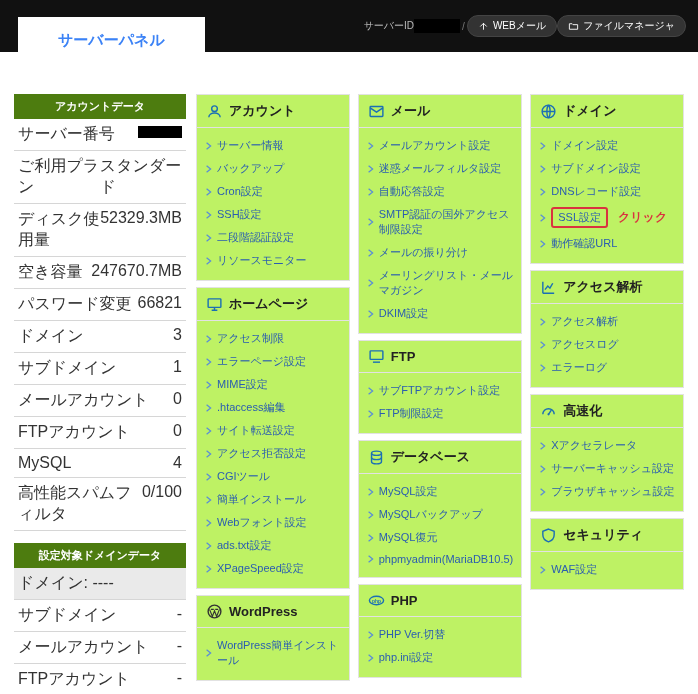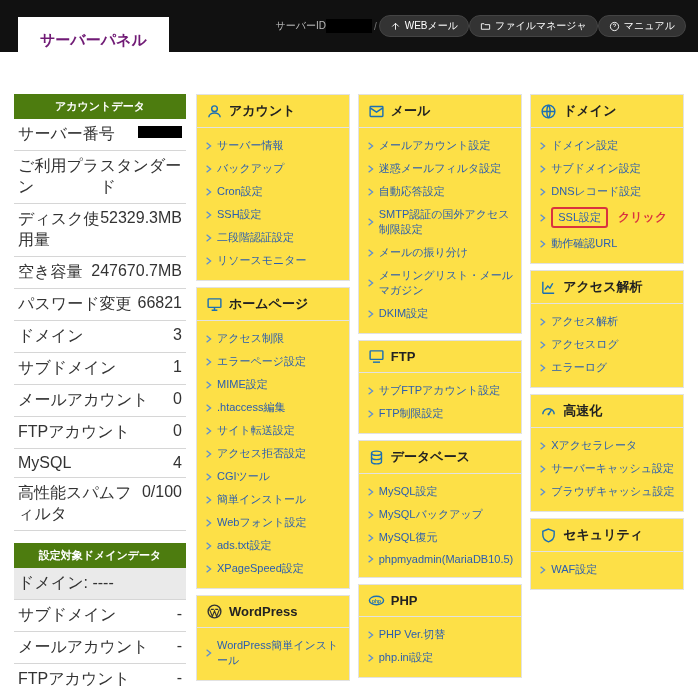--- a/index.html
+++ b/index.html
@@ -14,24 +14,24 @@
   .topbar {
     background: #111;
     height: 52px;
     display: flex;
     align-items: center;
     padding: 0 12px;
     position: relative;
   }
   .panel-title {
     background: #fff;
-    color: #701a75;
+    color: #3b82f6;
     font-weight: bold;
     font-size: 15px;
-    padding: 14px 22px;
+    padding: 14px 40px;
     position: relative;
     top: 14px;
     margin-left: 6px;
     text-align: center;
   }
   .topbar-right {
     margin-left: auto;
     display: flex;
     align-items: center;
     color: #fff;
@@ -114,21 +114,21 @@
     cursor: pointer;
   }
   .help-circ {
     display:inline-flex;align-items:center;justify-content:center;
     width:13px;height:13px;border:1px solid #fff;border-radius:50%;
     font-size:9px;margin-left:3px;
   }
   
   .cat {
     border: 1px solid #e2e2e2;
-    background: #fde047;
+    background: #bef264;
     margin-bottom: 6px;
   }
   .cat-head {
     border-bottom: 1px solid #e2e2e2;
     padding: 7px 9px;
     display: flex;
     align-items: center;
     gap: 6px;
     font-weight: bold;
     font-size: 13px;
@@ -179,27 +179,20 @@
           <path d="M12 19V5M5 12l7-7 7 7"></path>
         </svg>
       <span>WEBメール</span>
     </span>
     <span class="top-btn">
       <svg viewBox="0 0 24 24" fill="none" stroke="currentColor" stroke-width="2">
           <path d="M3 6h6l2 2h10v10H3z"></path>
         </svg>
       <span>ファイルマネージャ</span>
     </span>
-    <span class="top-btn">
-      <svg viewBox="0 0 24 24" fill="none" stroke="currentColor" stroke-width="2">
-          <circle cx="12" cy="12" r="9"></circle>
-          <path d="M9.5 9a2.5 2.5 0 115 0c0 1.5-2.5 2-2.5 3.5M12 17h.01"></path>
-        </svg>
-      <span>マニュアル</span>
-    </span>
   </div>
 </div>
 
 <div class="main">
 
   <div class="sidebar">
     <div class="side-block">
       <div class="side-head">アカウントデータ</div>
       <div id="side-rows">
           <div class="side-row">

